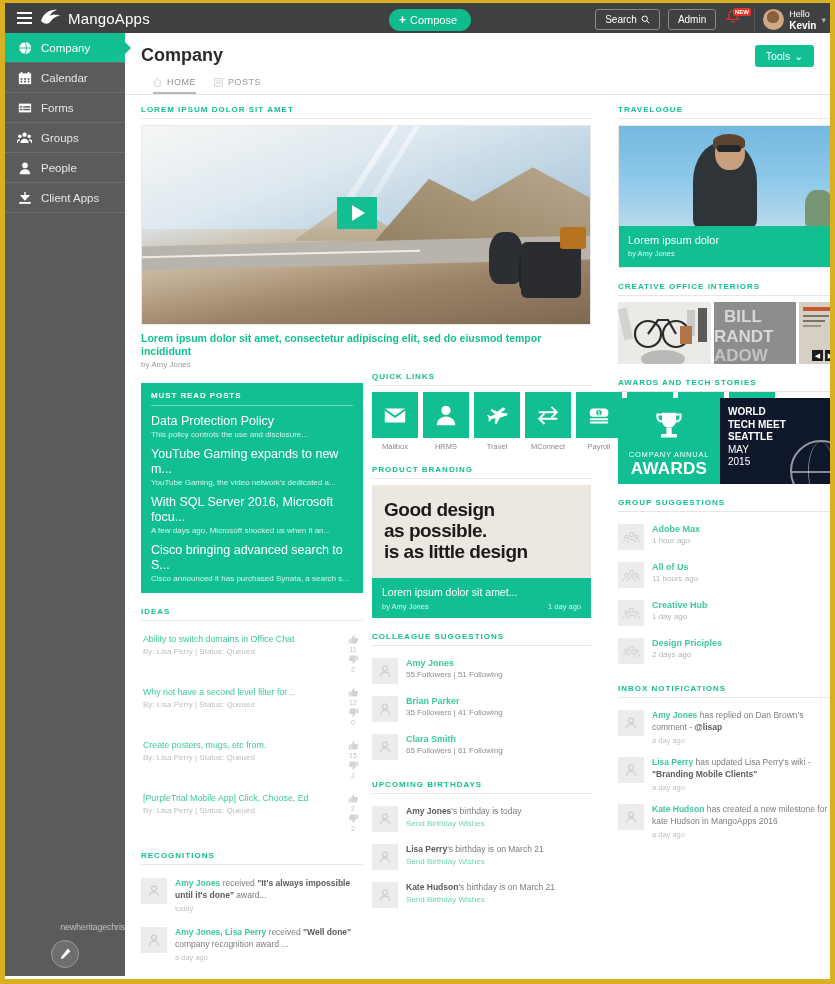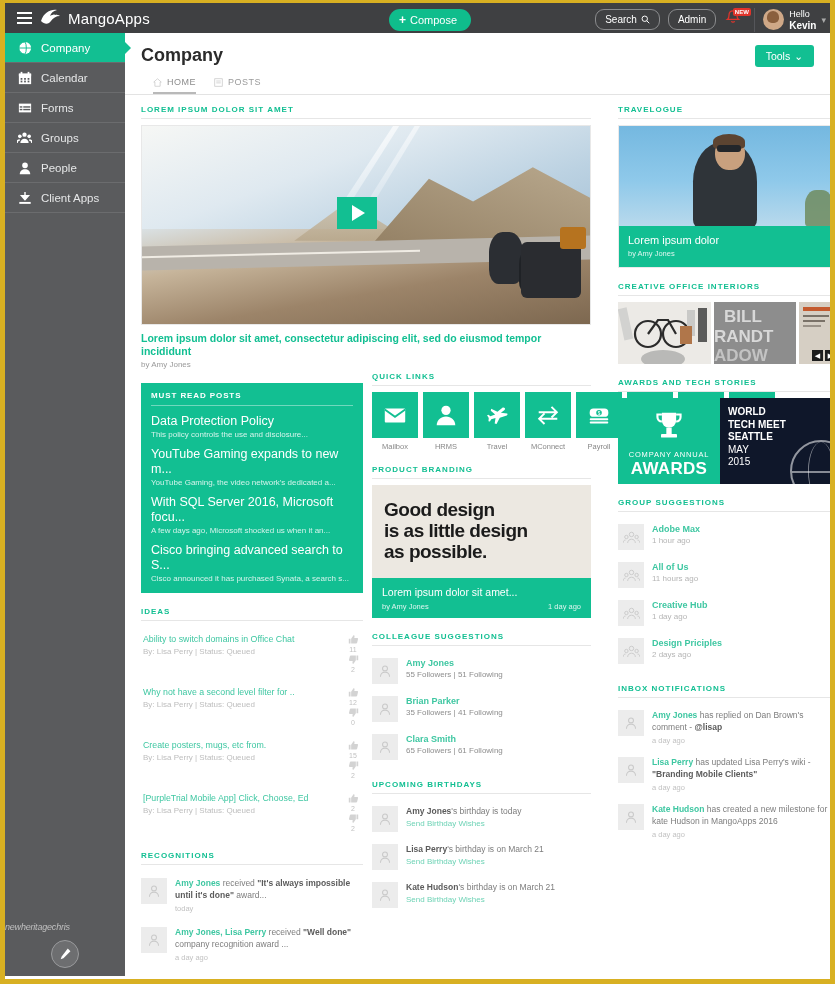--- a/index.html
+++ b/index.html
@@ -33,21 +33,21 @@
   .compose-btn {
     position:absolute; left: 384px; top: 6px;
     background:#0fbd8c; color:#fff; border-radius:11px;
     font-size: 11px; padding: 4px 14px 4px 10px; display:flex; align-items:center; gap:4px;
     border: none; cursor:pointer; font-family: inherit;
   }
   .compose-btn .plus { font-size: 12px; font-weight: 700;}
   .top-right { position:absolute; right: 4px; top:0; height:33px; display:flex; align-items:center; gap:8px;}
   .sq-btn {
     border:1px solid #8a8b8d; color:#fff; background:transparent;
-    font-size:10px; border-radius:9px; padding: 4px 9px; display:flex; align-items:center; gap:4px;
+    font-size:10px; border-radius:3px; padding: 4px 9px; display:flex; align-items:center; gap:4px;
     font-family: inherit; cursor: pointer;
   }
   .bell { position:relative; width:22px; height:22px; cursor:pointer;}
   .bell-badge {
     position:absolute; right:-5px; top:-1px; background:#e0342b; color:#fff;
     font-size:6px; font-weight:700; padding:1px 2px; border-radius:2px; letter-spacing:.2px;
   }
   .user-box { display:flex; align-items:center; gap:5px; padding-left:8px; border-left:1px solid #55565a; height:24px; cursor:pointer;}
   .avatar-top { width:21px; height:21px; border-radius:50%; background:#cfa887; position:relative; overflow:hidden;}
   .avatar-top::after{content:"";position:absolute;width:12px;height:12px;background:#8a5f3d;border-radius:50% 50% 40% 40%;left:4px;top:2px;}
@@ -64,22 +64,22 @@
     position:relative;
   }
   .side-item.active { background:#12bf92; color:#fff; }
   .side-item.active::after{
     content:""; position:absolute; right:-6px; top:9px; width:0;height:0;
     border-top:6px solid transparent;border-bottom:6px solid transparent;border-left:6px solid #12bf92;
   }
   .side-icon { width:15px; height:15px; display:flex; align-items:center; justify-content:center; }
   .side-icon svg { display:block; }
   .watermark {
-    position:absolute; bottom:44px; width:100%; text-align:left;
-    color:#d0d0d0; font-size:9px; opacity:.85; letter-spacing:-.2px; white-space:nowrap;font-style:italic;
+    position:absolute; bottom:44px; width:100%; text-align:right;
+    color:#d0d0d0; font-size:9px; opacity:.85; letter-spacing:-.2px; white-space:nowrap;
   }
   .fab {
     position:absolute; bottom:8px; left:50%; transform:translateX(-50%);
     width:28px; height:28px; border-radius:50%; background:#6d6e70;
     border:1px solid #9a9b9d; display:flex; align-items:center; justify-content:center; cursor:pointer;
   }
 
   .content { flex:1; background:#fff; overflow:hidden; }
   .page-head { padding: 12px 16px 0 16px; display:flex; align-items:flex-start; justify-content:space-between;}
   .page-title { font-size:18px; font-weight:700; color:#2b2b2b;}
@@ -652,22 +652,22 @@
                       </div>
                     <div class="ql-label">Approvals</div>
                   </div>
                 </div>
               </div>
 
               <div class="branding">
                 <div class="sec-title">PRODUCT BRANDING</div>
                 <div class="brand-card">
                   <div class="brand-quote">Good design</div>
+                  <div class="brand-quote">as possible.</div>
                   <div class="brand-quote">is as little design</div>
-                  <div class="brand-quote">as possible.</div>
                 </div>
                 <div class="brand-foot">
                   <h5>Lorem ipsum dolor sit amet...</h5>
                   <div class="row">
                     <span>by Amy Jones</span>
                     <span>1 day ago</span>
                   </div>
                 </div>
               </div>
 

